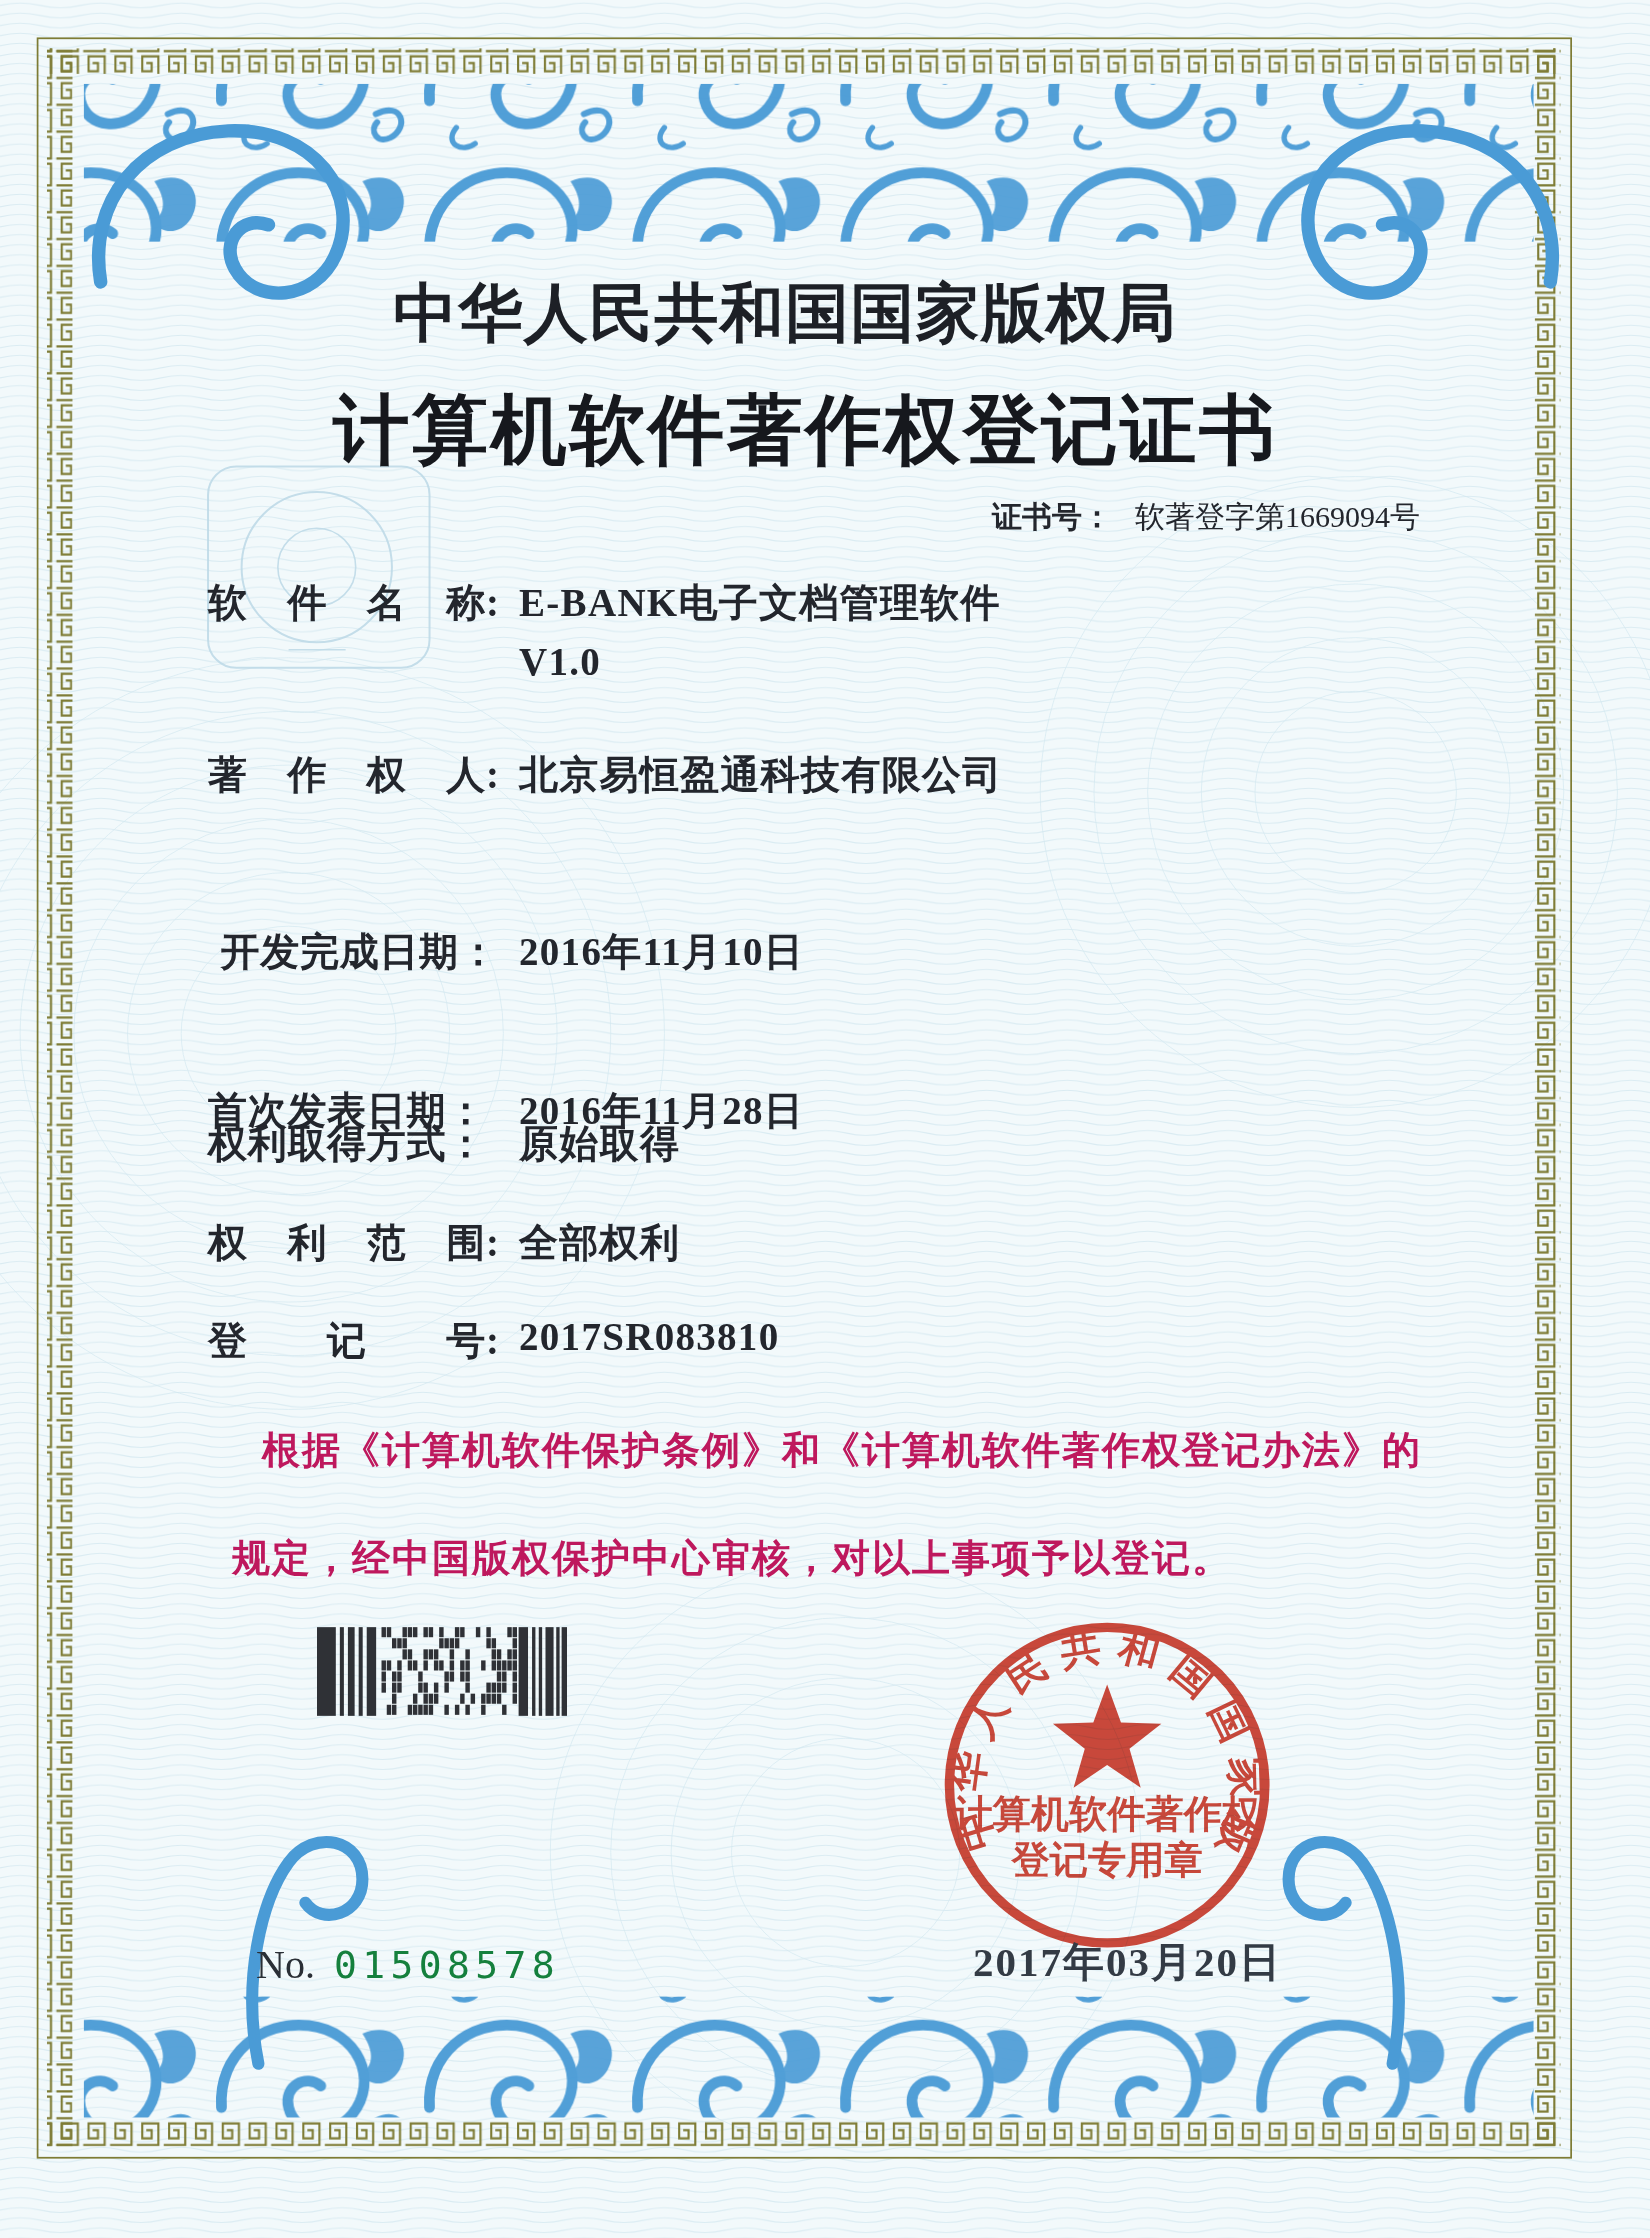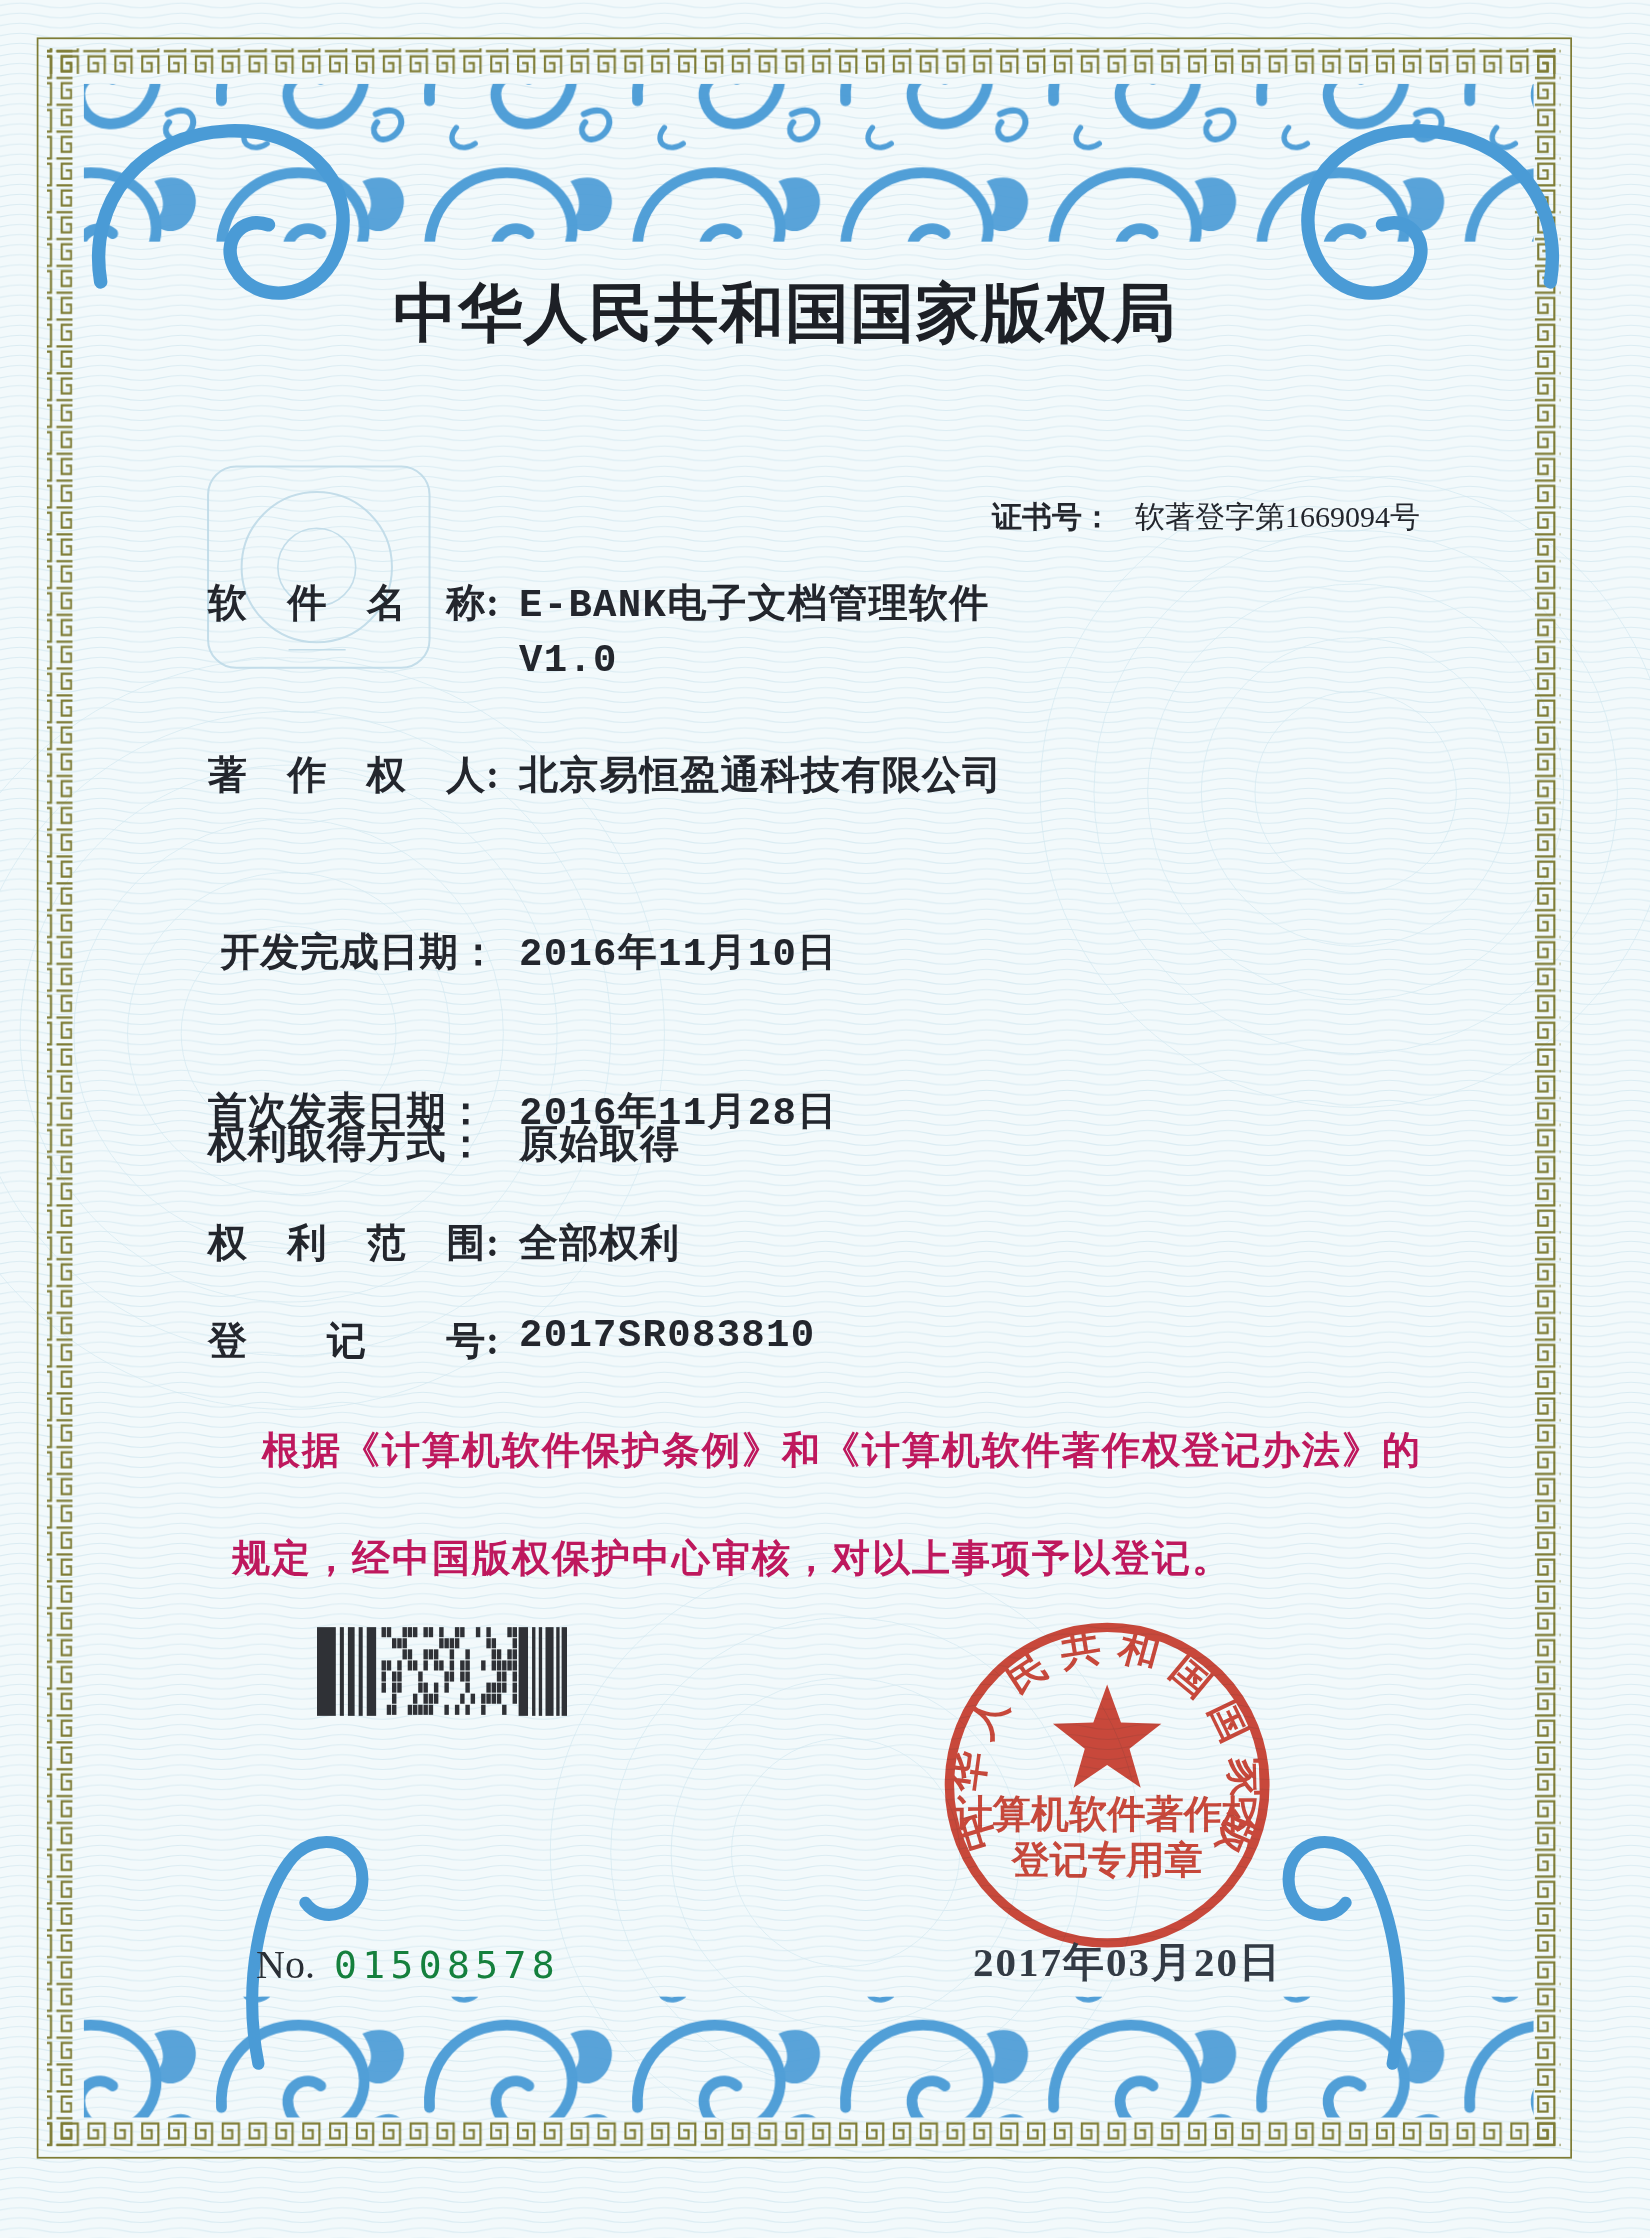--- a/index.html
+++ b/index.html
@@ -15,21 +15,21 @@
 
   .authority{top:270px;left:20px;width:1530px;text-align:center;
     font-size:64px;font-weight:700;letter-spacing:1.3px;color:#1d2026;}
   .cert-title{top:380px;left:0;width:1611px;text-align:center;
     font-size:76px;font-weight:700;letter-spacing:2.7px;color:#16181d;}
   .certno-row{top:497px;left:992px;font-size:30px;font-weight:700;color:#23262d;}
   .certno-row .cv{font-weight:400;margin-left:23px;}
 
   .frow{left:208px;display:flex;align-items:flex-start;font-size:39px;font-weight:700;gap:8px;}
   .flabel{width:303px;flex:0 0 303px;letter-spacing:0.7px;}
-  .fvalue{letter-spacing:1.3px;font-family:Liberation Mono, monospace;}
+  .fvalue{letter-spacing:1.3px;}
   .fvalue .v2{margin-top:9.4px;}
   .r1{top:576px;} .r2{top:748px;} .r3{top:925px;text-align:center;} .r4{top:1084px;}
   .r5{top:1117px;} .r6{top:1216px;} .r7{top:1314px;}
 
   .para{font-size:38px;font-weight:700;letter-spacing:2px;color:#be185d;white-space:nowrap;}
   .p1{top:1425px;left:262px;}
   .p2{top:1533px;left:199px;margin-left:33px;}
 
   #barcode-svg{position:absolute;left:317px;top:1627px;z-index:2;}
 
@@ -111,20 +111,21 @@
 
     <g fill="none" stroke="#bcd9e7" opacity="0.85">
       <rect x="310" y="695" width="330" height="300" rx="42" stroke-width="3"></rect>
       <circle cx="472" cy="845" r="112" stroke-width="3"></circle>
       <circle cx="472" cy="845" r="58" stroke-width="2.4"></circle>
       <path d="M430,968 H515" stroke-width="2.4"></path>
     </g>
   </svg>
 
   <div class="layer authority">中华人民共和国国家版权局</div>
+  <div class="layer cert-title">计算机软件著作权登记证书</div>
 
   <div class="layer certno-row">
     <span>证书号：</span><span class="cv">软著登字第1669094号</span>
   </div>
 
   <div class="layer frow r1">
     <span class="flabel">软　件　名　称:</span>
     <span class="fvalue">
       <div>E-BANK电子文档管理软件</div>
       <div class="v2">V1.0</div>

